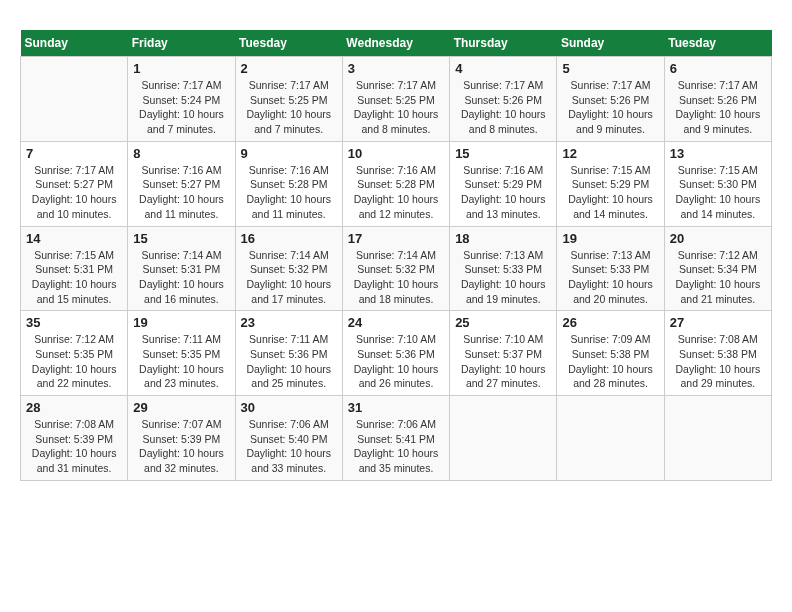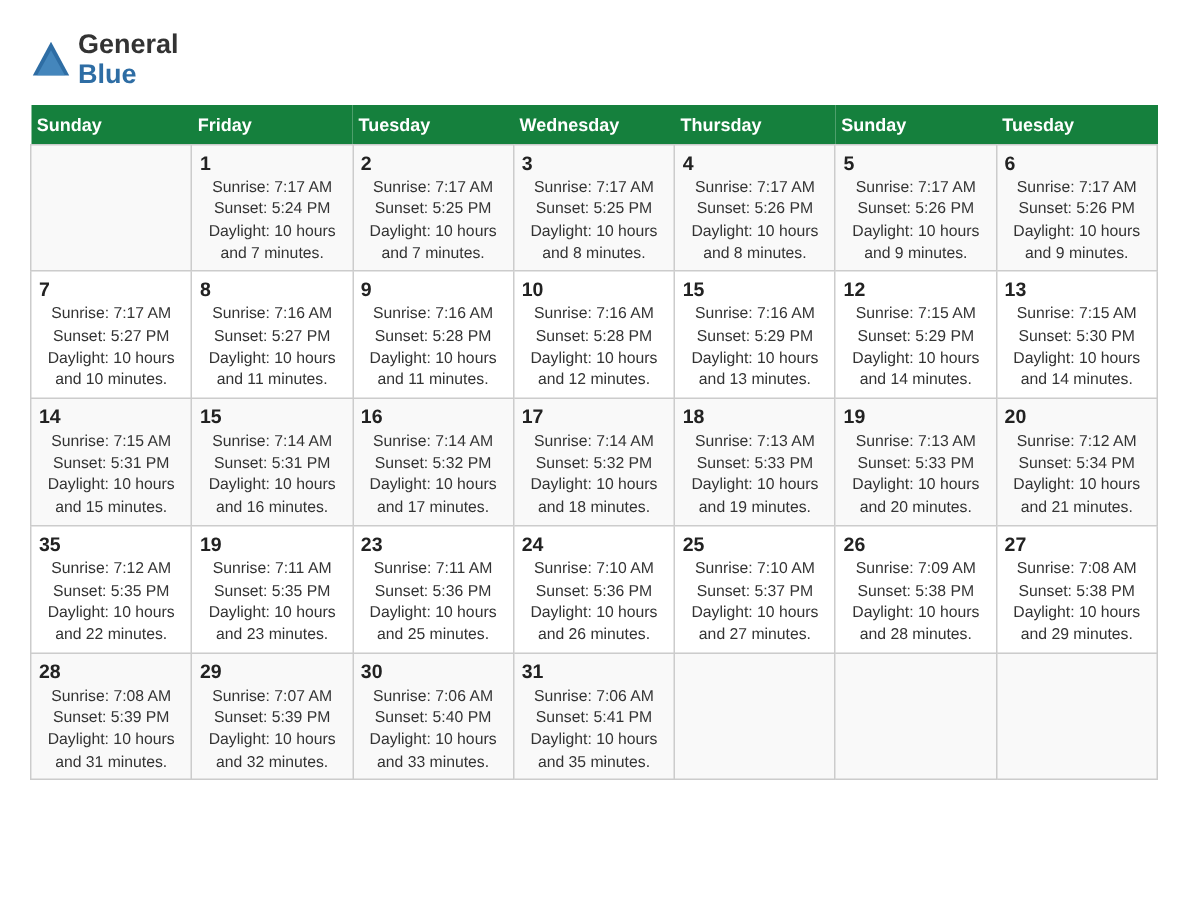--- a/index.html
+++ b/index.html
@@ -91,30 +91,20 @@
       text-align: center;
     }
     .empty-cell {
       background-color: #f9f9f9;
     }
   </style>
 </head>
 <body>
 
 <div class="header">
-  <div class="logo">
-    <svg class="logo-icon" viewBox="0 0 30 30" xmlns="http://www.w3.org/2000/svg">
-      <polygon points="15,2 28,26 2,26" fill="#2e6da4"></polygon>
-      <polygon points="15,8 25,26 5,26" fill="#5a9fd4" opacity="0.5"></polygon>
-    </svg>
-    <div class="logo-text">
-      <span class="logo-general">General</span>
-      <span class="logo-blue">Blue</span>
-    </div>
-  </div>
 </div>
 
 <table>
   <thead>
     <tr>
       <th>Sunday</th>
       <th>Friday</th>
       <th>Tuesday</th>
       <th>Wednesday</th>
       <th>Thursday</th>

